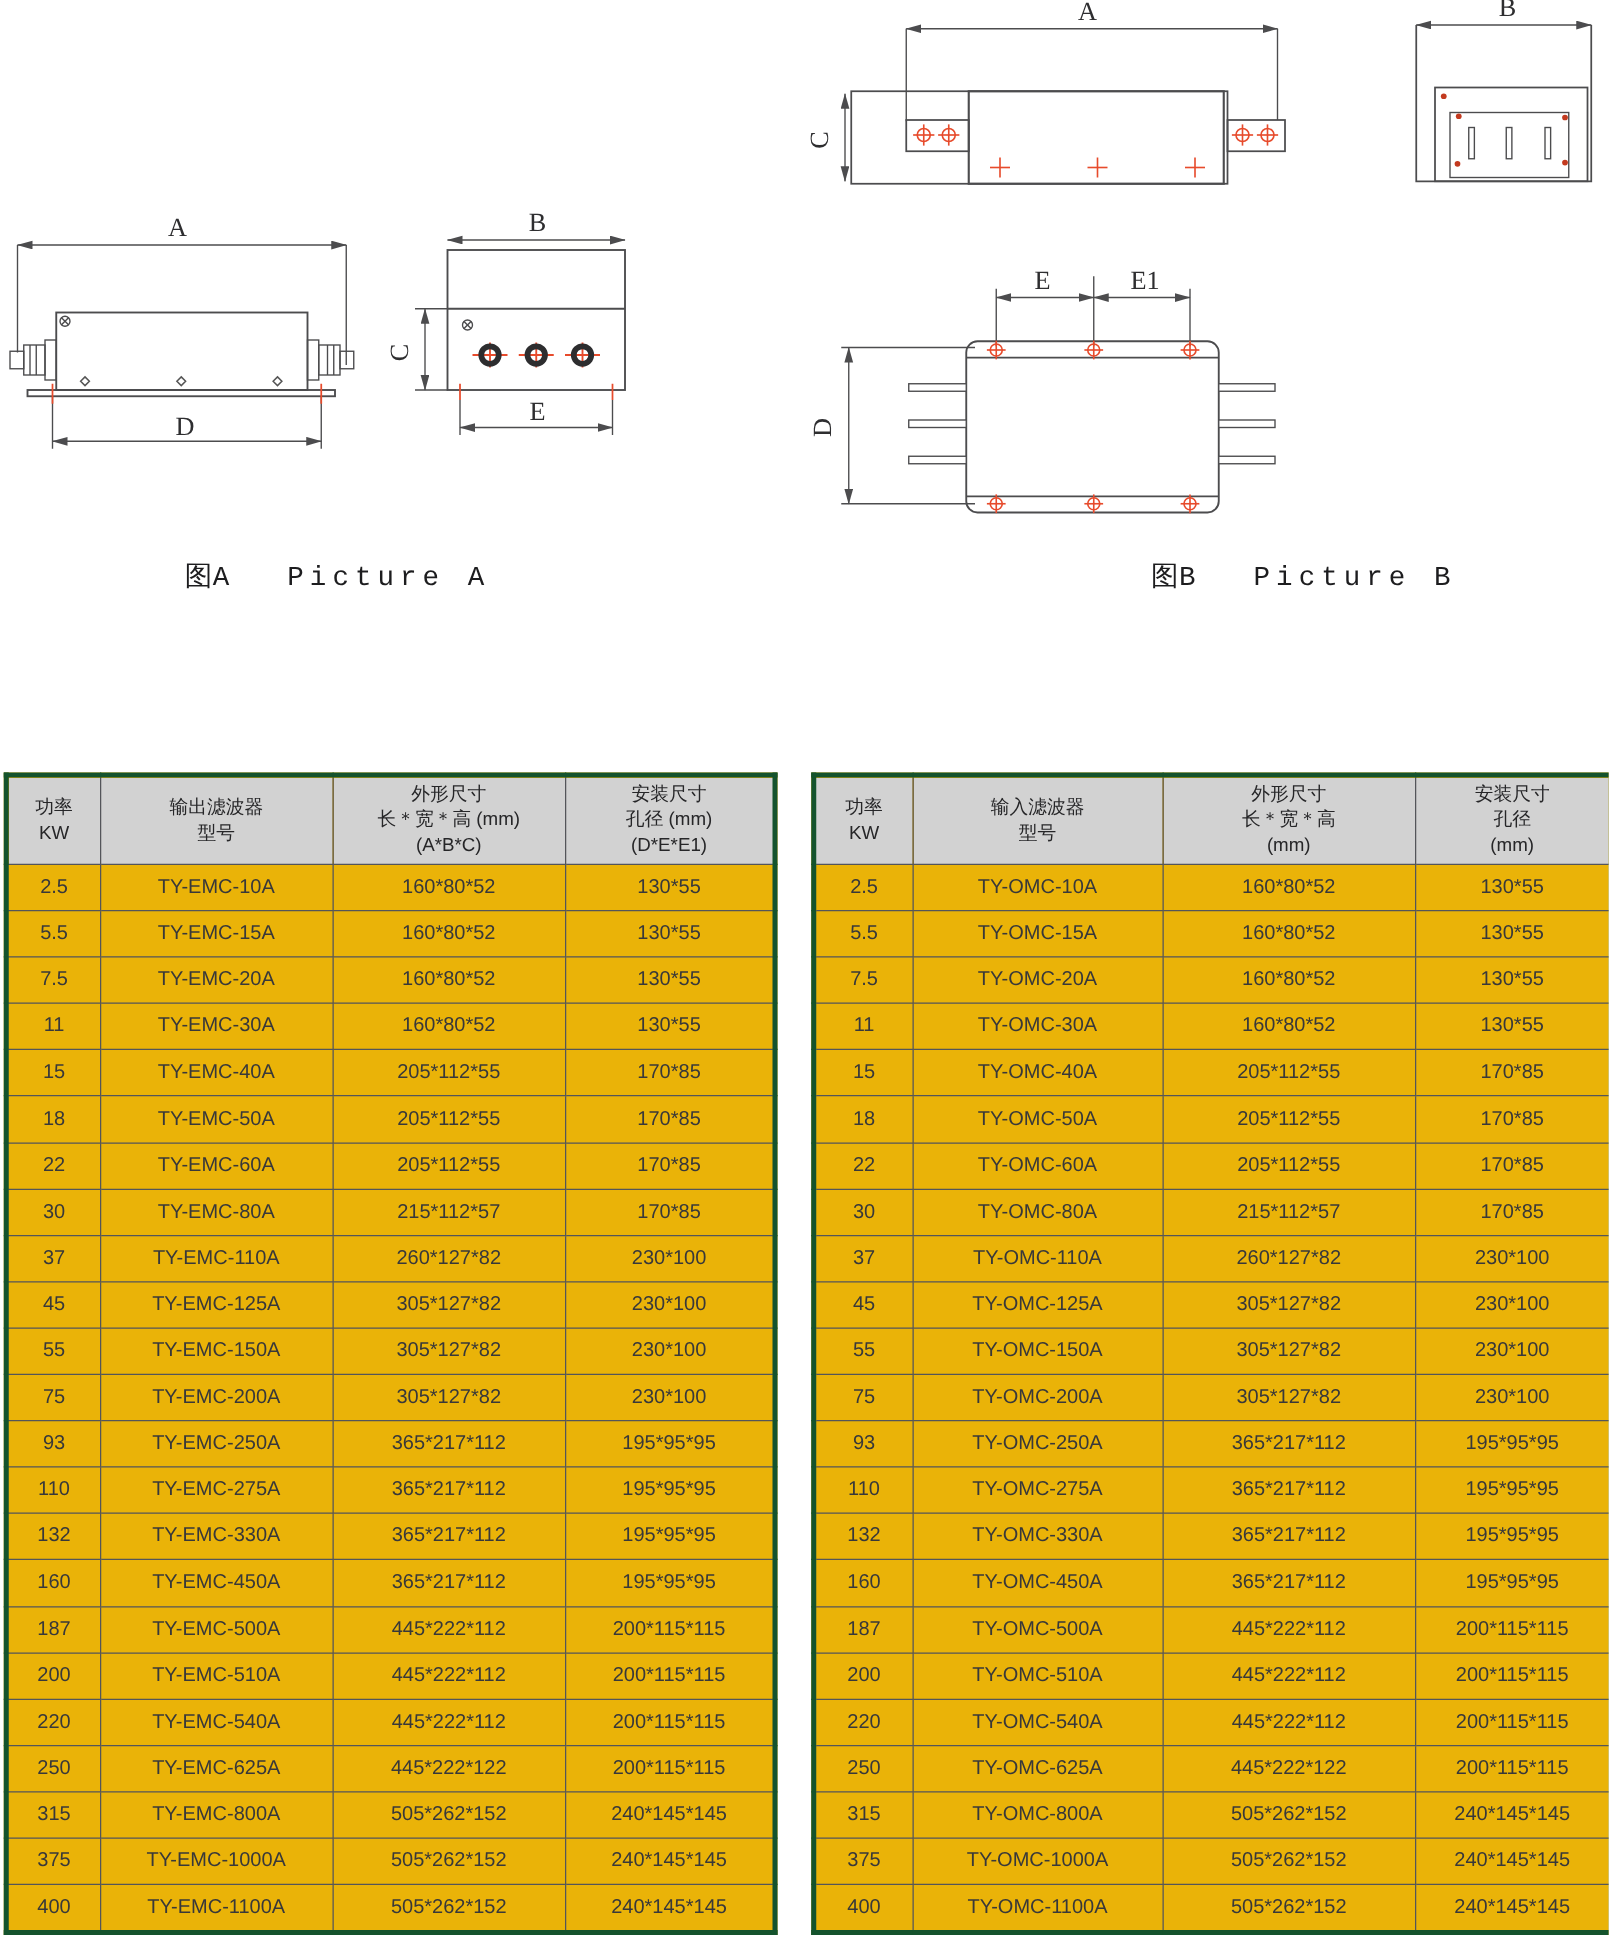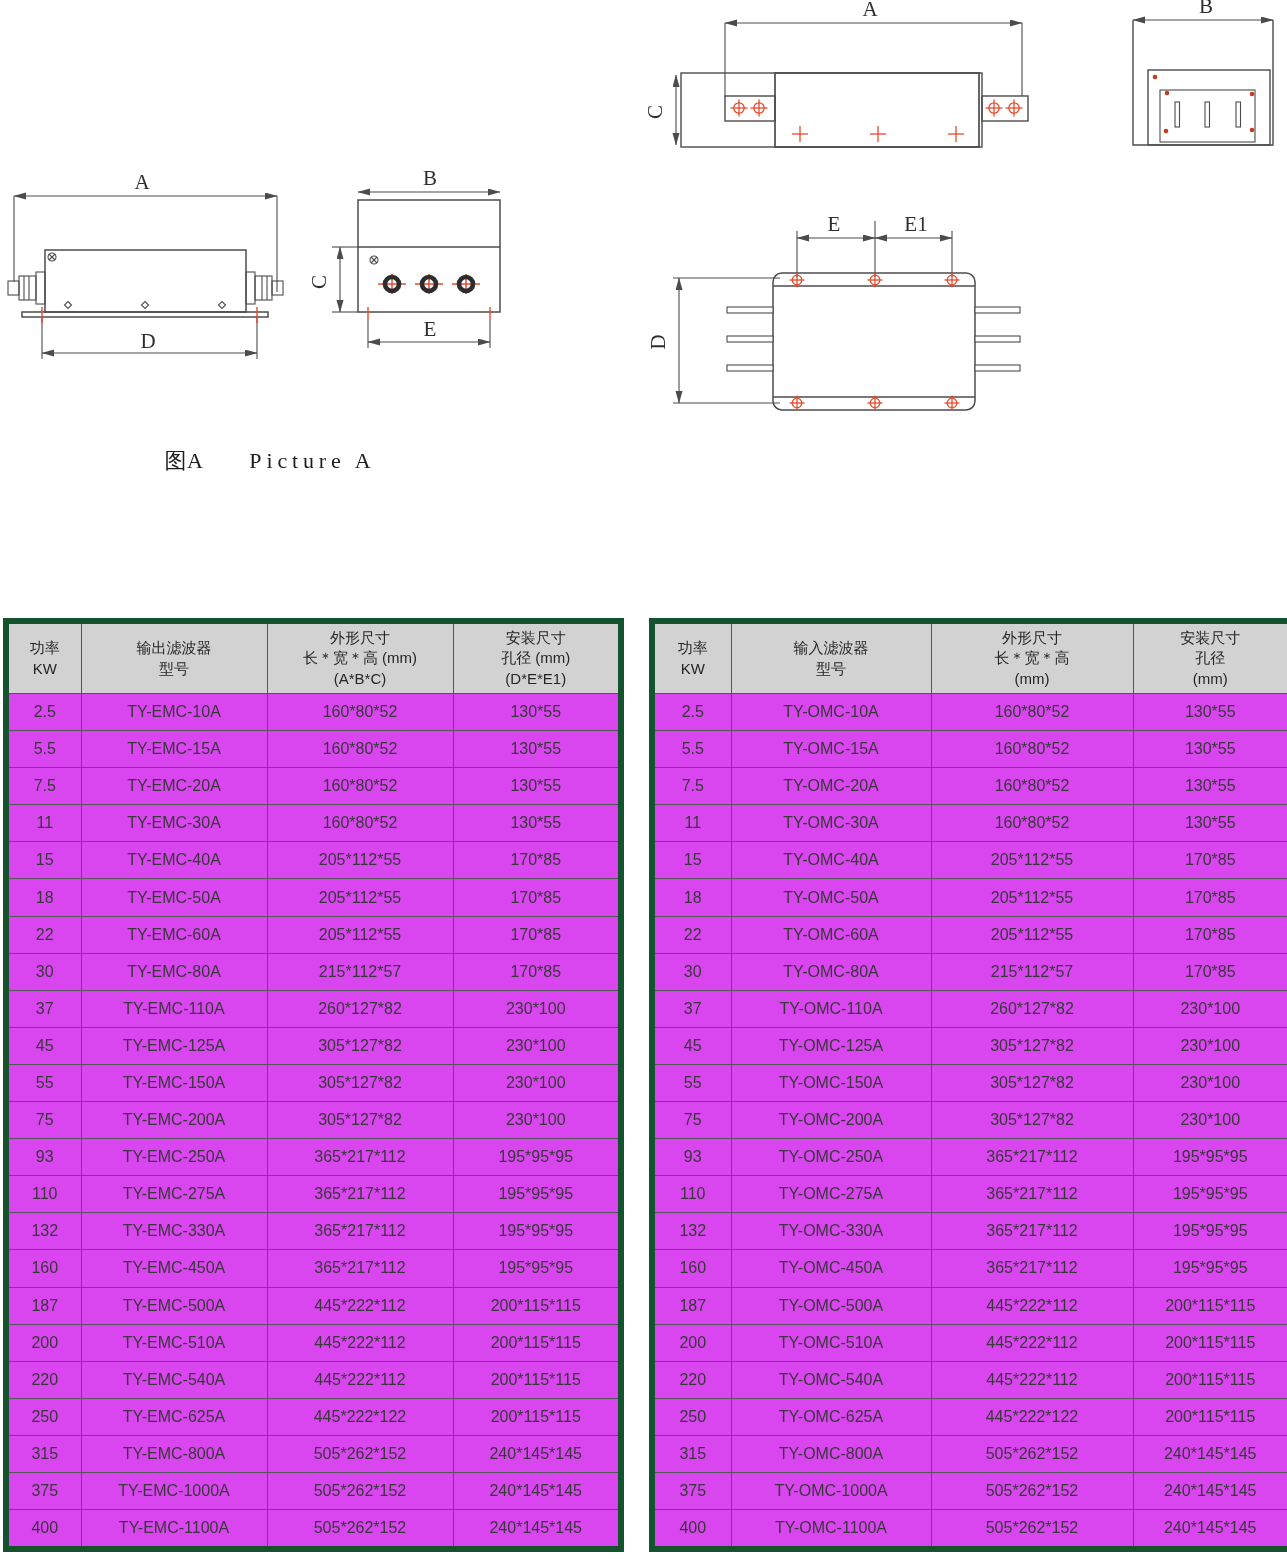--- a/index.html
+++ b/index.html
@@ -1,27 +1,27 @@
 <!DOCTYPE html>
 <html><head>
 <meta charset="utf-8">
 <style>
   html,body{margin:0;padding:0;background:#ffffff;}
   .page{position:relative;width:1287px;height:1559px;background:#ffffff;overflow:hidden;
         font-family:"Liberation Sans",sans-serif;color:#333;}
   svg{position:absolute;overflow:visible;}
   svg text{font-family:"Liberation Serif",serif;font-size:21px;fill:#2e2e30;}
 
-  .caption{position:absolute;font-family:Liberation Serif, serif;font-size:22px;color:#1d1d1f;
+  .caption{position:absolute;font-family:Liberation Mono, monospace;font-size:22px;color:#1d1d1f;
            text-align:center;white-space:nowrap;}
   .caption .en{margin-left:46px;letter-spacing:.22em;}
   .caption .zh{letter-spacing:.02em;}
 
-  table.tbl{position:absolute;border-collapse:collapse;table-layout:fixed;background:#d946ef;
-            border:6px solid #14532d;}
+  table.tbl{position:absolute;border-collapse:collapse;table-layout:fixed;background:#eab308;
+            border:4px solid #14532d;}
   table.tbl th,table.tbl td{border:1.6px solid #54555a;text-align:center;vertical-align:middle;
             padding:0 2px;overflow:hidden;}
   table.tbl th{background:#d2d2d2;font-weight:400;font-size:15px;color:#262628;line-height:1.35;height:69px;}
   table.tbl td{font-size:16px;color:#38383a;height:36.1px;}
   table.tbl thead div{pointer-events:none;}
 </style>
 </head>
 <body>
 
 <div class="page">
@@ -233,20 +233,23 @@
     </g>
 
     <text x="230" y="16" text-anchor="middle">A</text>
     <text x="566" y="13" text-anchor="middle">B</text>
     <text x="22" y="112" text-anchor="middle" transform="rotate(-90 22 112)">C</text>
     <text x="194" y="231" text-anchor="middle">E</text>
     <text x="276" y="231" text-anchor="middle">E1</text>
     <text x="25" y="342" text-anchor="middle" transform="rotate(-90 25 342)">D</text>
   </svg>
 
+  <div class="caption" style="left:858px;top:446px;width:370px;">
+    <span class="zh">图B</span><span class="en">Picture  B</span>
+  </div>
 
   <table class="tbl" style="left:3px;top:618px;width:615px;">
     <colgroup>
         <col style="width:75px">
         <col style="width:186px">
         <col style="width:186px">
         <col style="width:168px">
       </colgroup>
     <thead>
       <tr>

